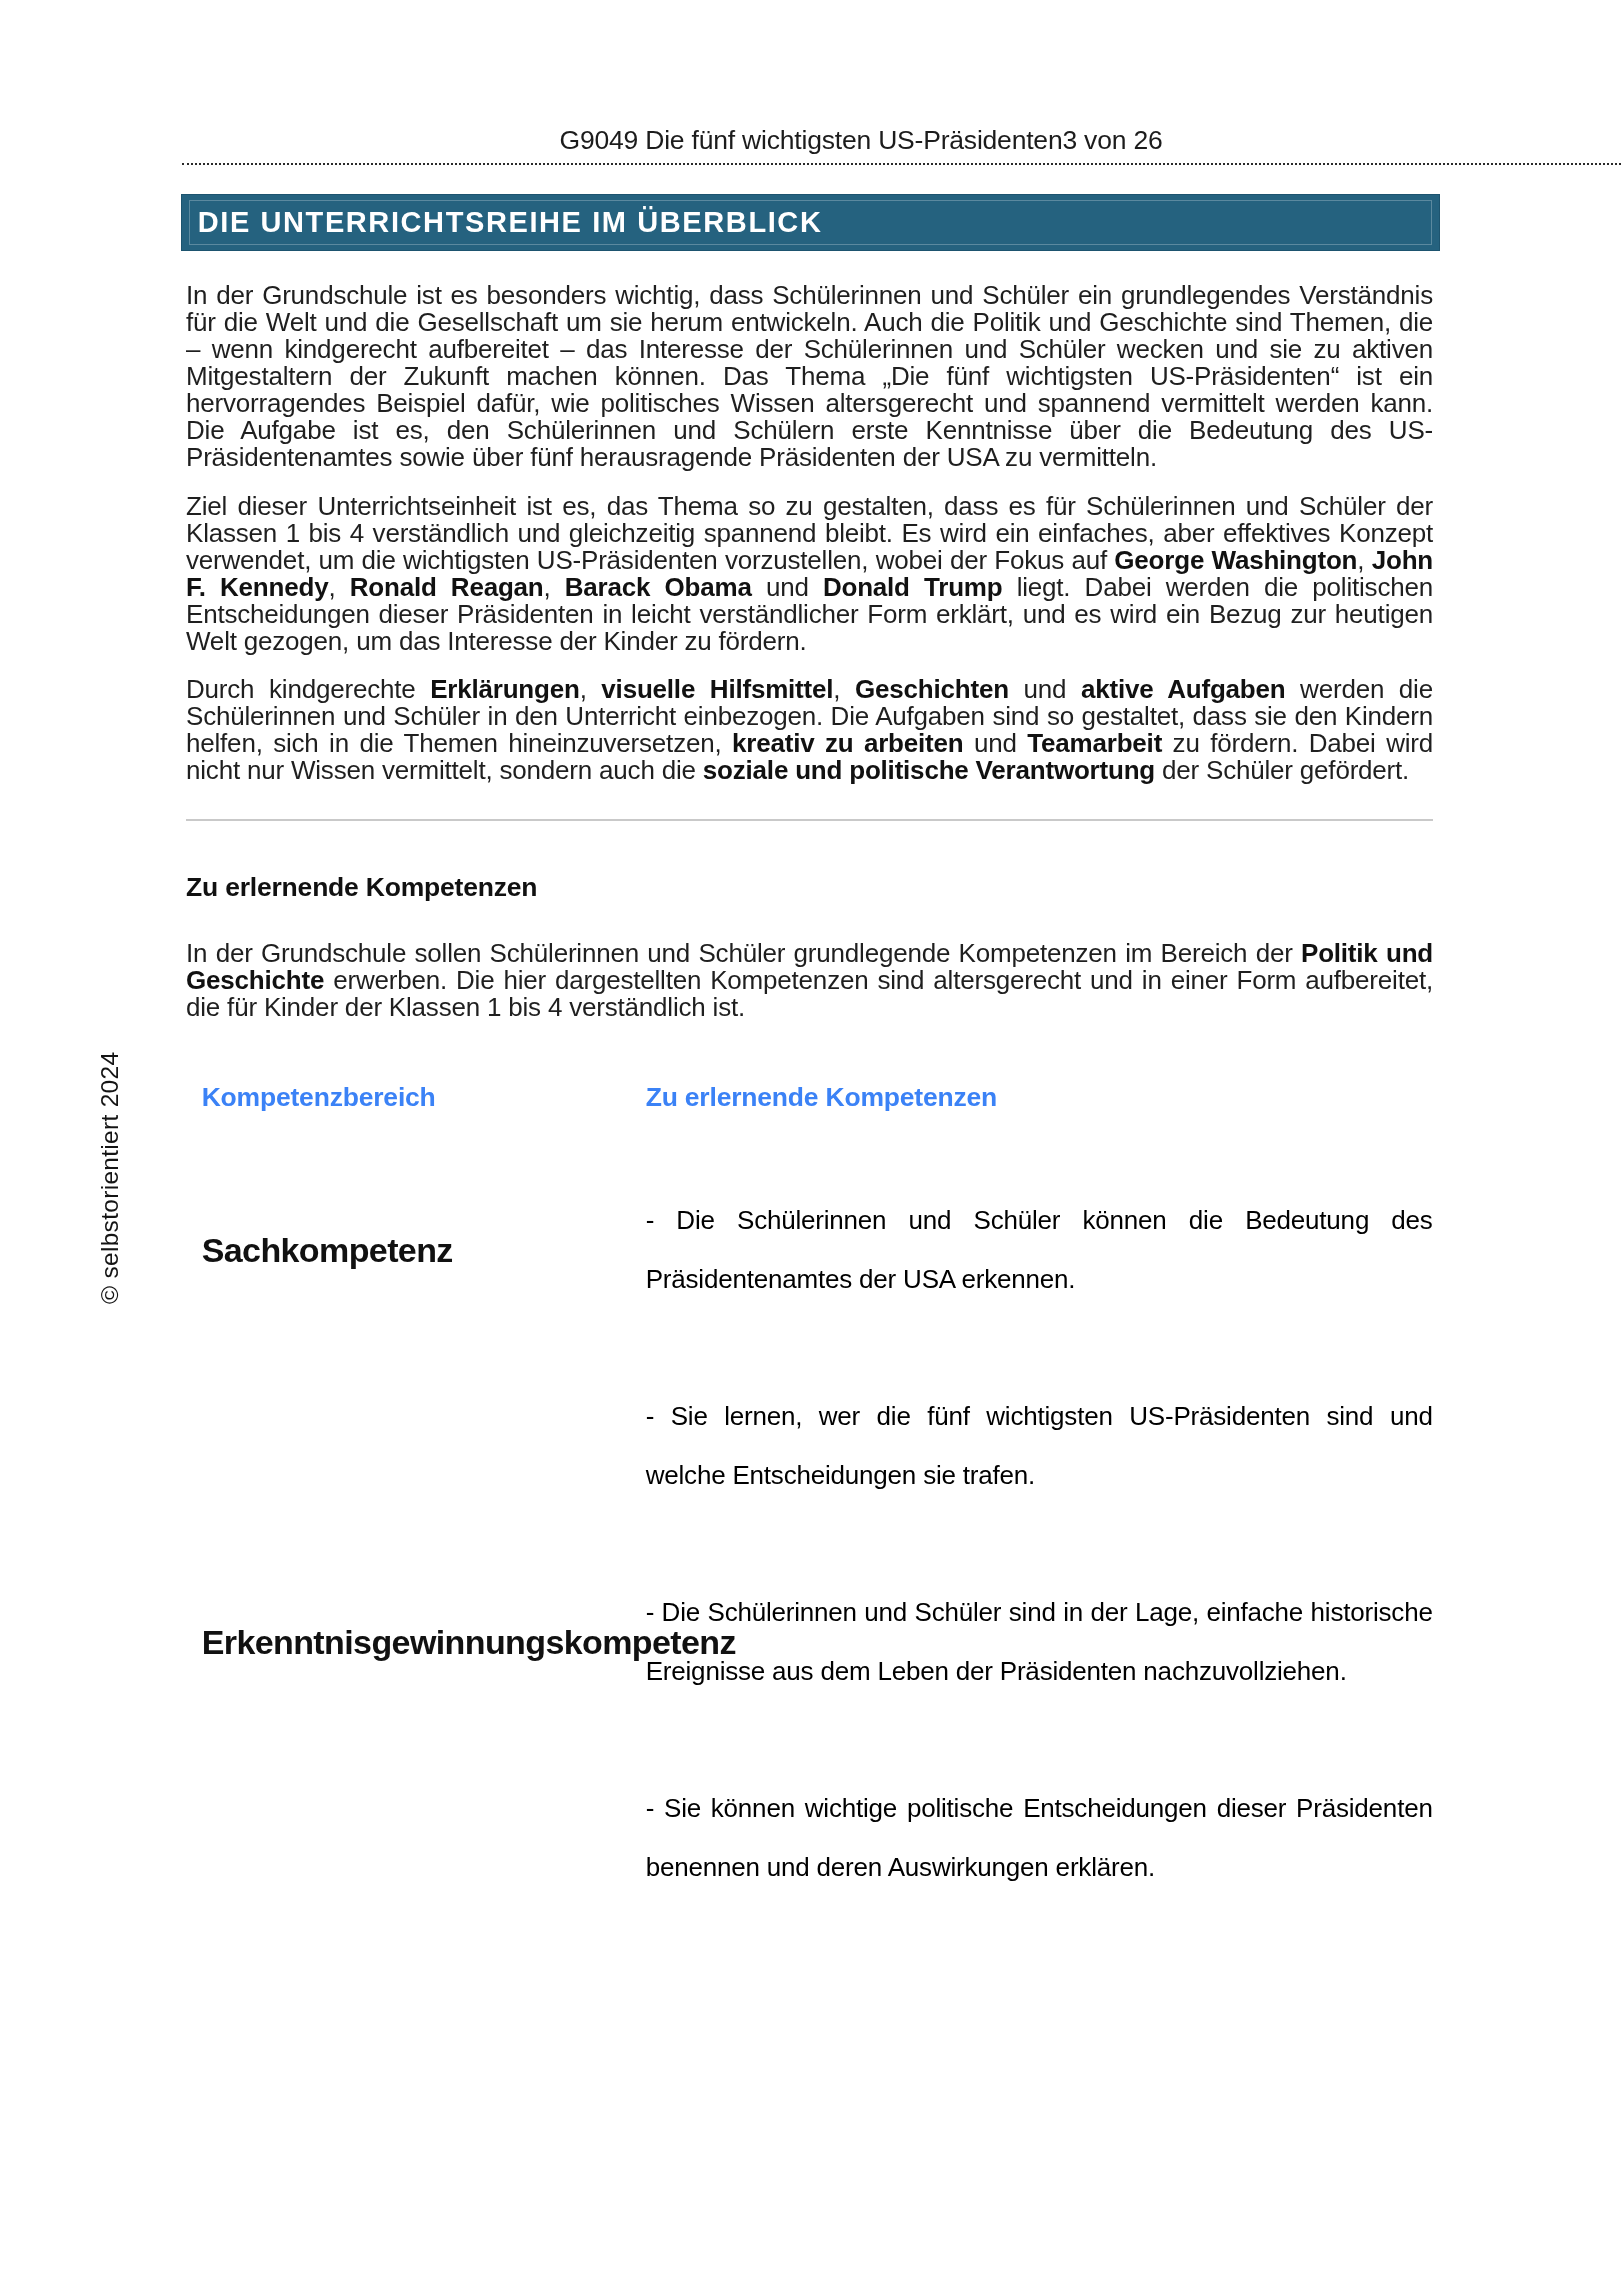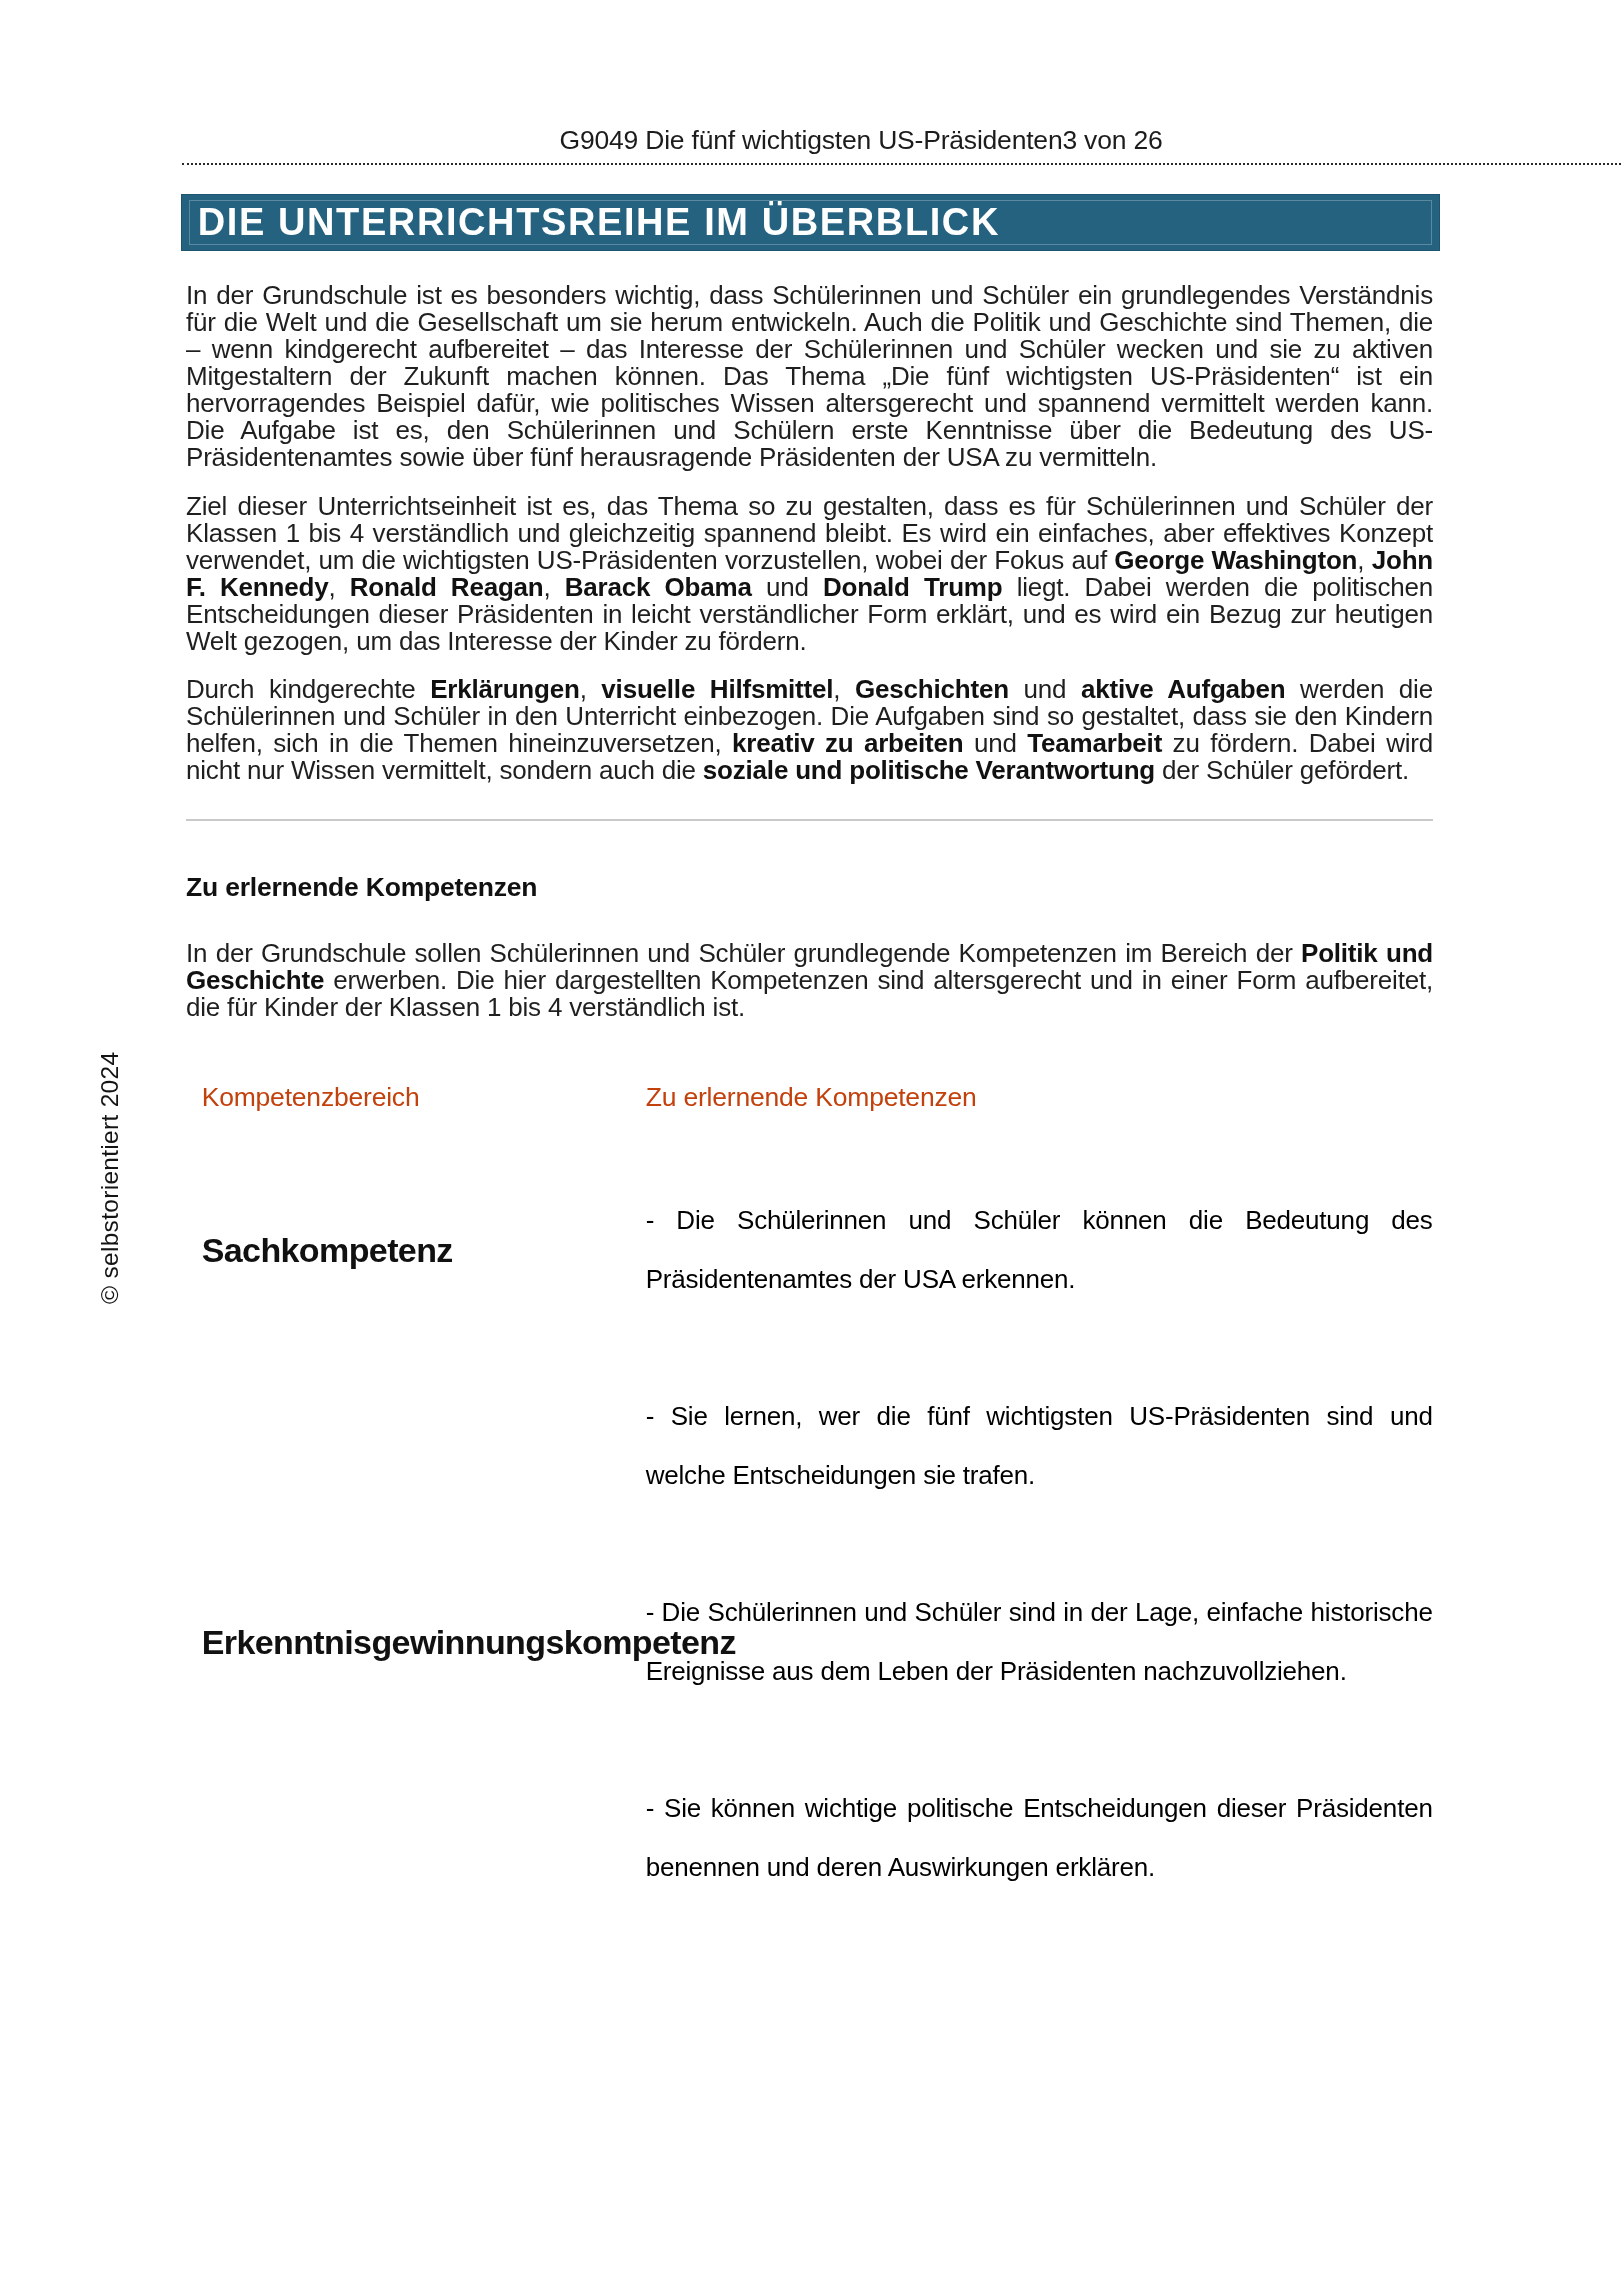--- a/index.html
+++ b/index.html
@@ -27,21 +27,21 @@
     position:absolute;left:181px;top:194px;width:1259px;height:57px;
     background:#25627F;border:1px solid #1d546f;box-sizing:border-box;
     display:flex;align-items:center;
   }
   .banner-inner{
     position:absolute;inset:4.9px 6.9px;border:1px solid rgba(255,255,255,0.25);
     pointer-events:none;
   }
   .banner-title{
     position:relative;padding-left:15.7px;
-    color:#ffffff;font-weight:700;font-size:38px;letter-spacing:1.6px;
+    color:#ffffff;font-weight:700;font-size:29px;letter-spacing:1.6px;
     white-space:nowrap;
   }
   
   .side-note{
     position:absolute;left:96px;top:1304px;
     transform:rotate(-90deg);transform-origin:0 0;
     font-size:24.5px;color:#141414;white-space:nowrap;letter-spacing:0.3px;
   }
   
   .content{
@@ -65,21 +65,21 @@
   
   .comp-table{
     margin:61px 0 0 15.7px;
     width:1231px;
     display:grid;
     grid-template-columns:444px 1fr;
     row-gap:78px;
     align-items:center;
   }
   .comp-th{
-    font-size:26.5px;font-weight:400;color:#c2410c;letter-spacing:-0.2px;
+    font-size:26.5px;font-weight:700;color:#3b82f6;letter-spacing:-0.2px;
     align-self:start;
   }
   .comp-area{
     font-size:34px;font-weight:700;color:#111;letter-spacing:-0.6px;
     align-self:center;white-space:nowrap;
   }
   .comp-item{
     font-size:26px;line-height:59px;letter-spacing:-0.2px;
     text-align:justify;color:#000000;
   }

